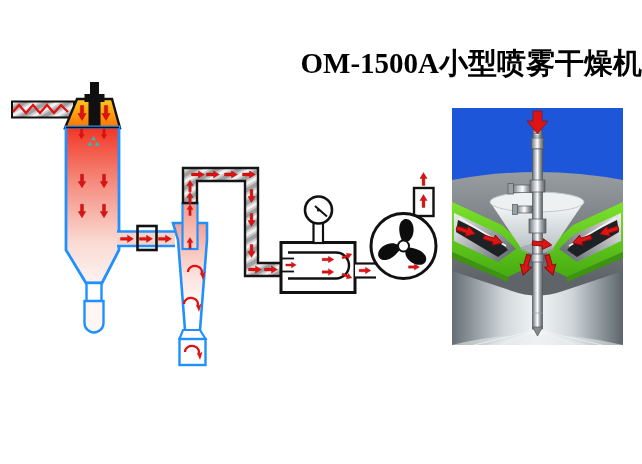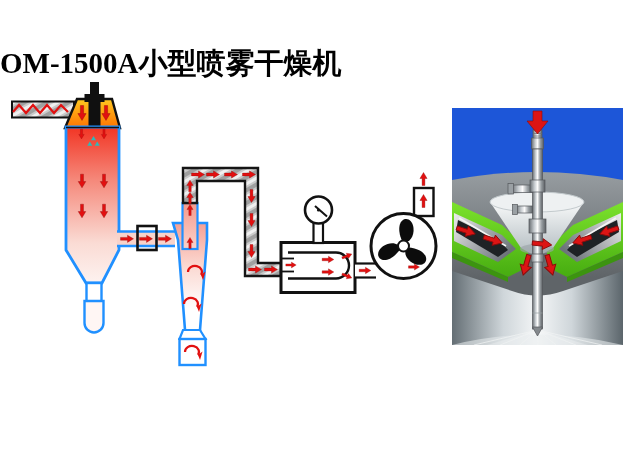--- a/index.html
+++ b/index.html
@@ -3,21 +3,21 @@
 <meta charset="utf-8">
 <style>
   :root{
     --red:#e21010; --blue-outline:#2090ff; --pink-duct:#f8d3ca; --tower-red:#f23524;
     --cone-orange:#ff8400; --metal-gray:#cacaca; --cyan-spray:#2fb9b9;
     --photo-sky:#1d56d8; --photo-green:#55c416; --photo-dome:#7e8488; --ink:#111111;
   }
   html,body{margin:0;padding:0}
   body{width:642px;height:464px;position:relative;background:#ffffff;overflow:hidden;
        font-family:"Liberation Serif",serif}
-  .page-title{position:absolute;top:44px;left:0;width:642px;text-align:left;
+  .page-title{position:absolute;top:44px;left:0;width:642px;text-align:right;
        font-size:29px;font-weight:bold;color:#000;white-space:nowrap}
   .layer{position:absolute;left:0;top:0}
   .photo-svg{position:absolute;left:452px;top:108px}
   .arr{fill:var(--red);stroke:#8c0a0a;stroke-width:.35}
   .swl{stroke:var(--red);stroke-width:2.2;fill:none}
   .swlh{fill:var(--red)}
 </style>
 </head>
 <body>
 

